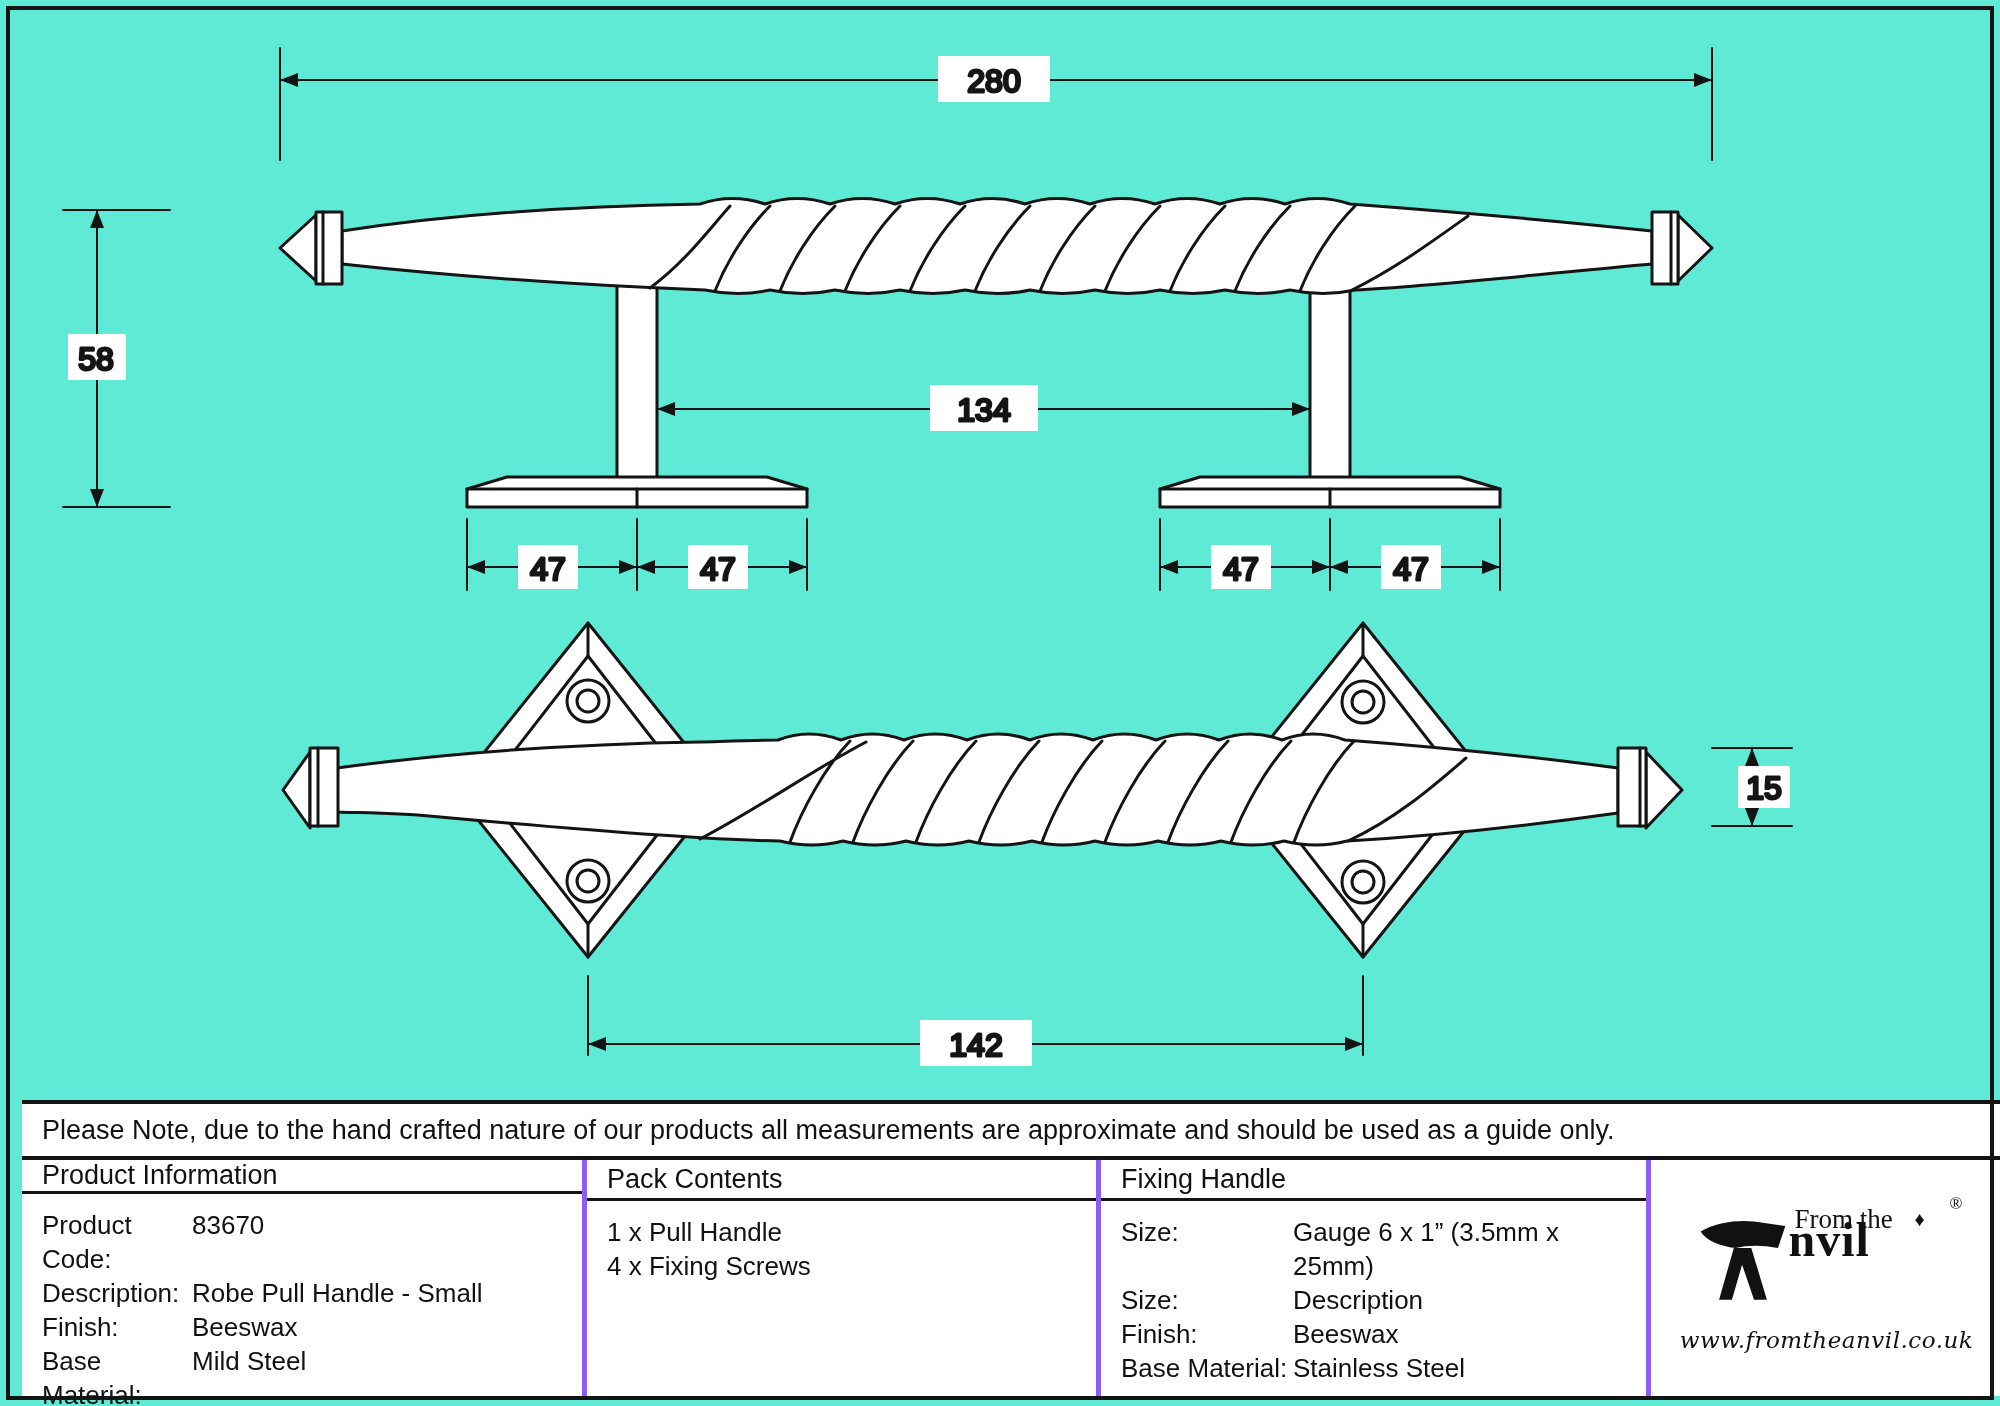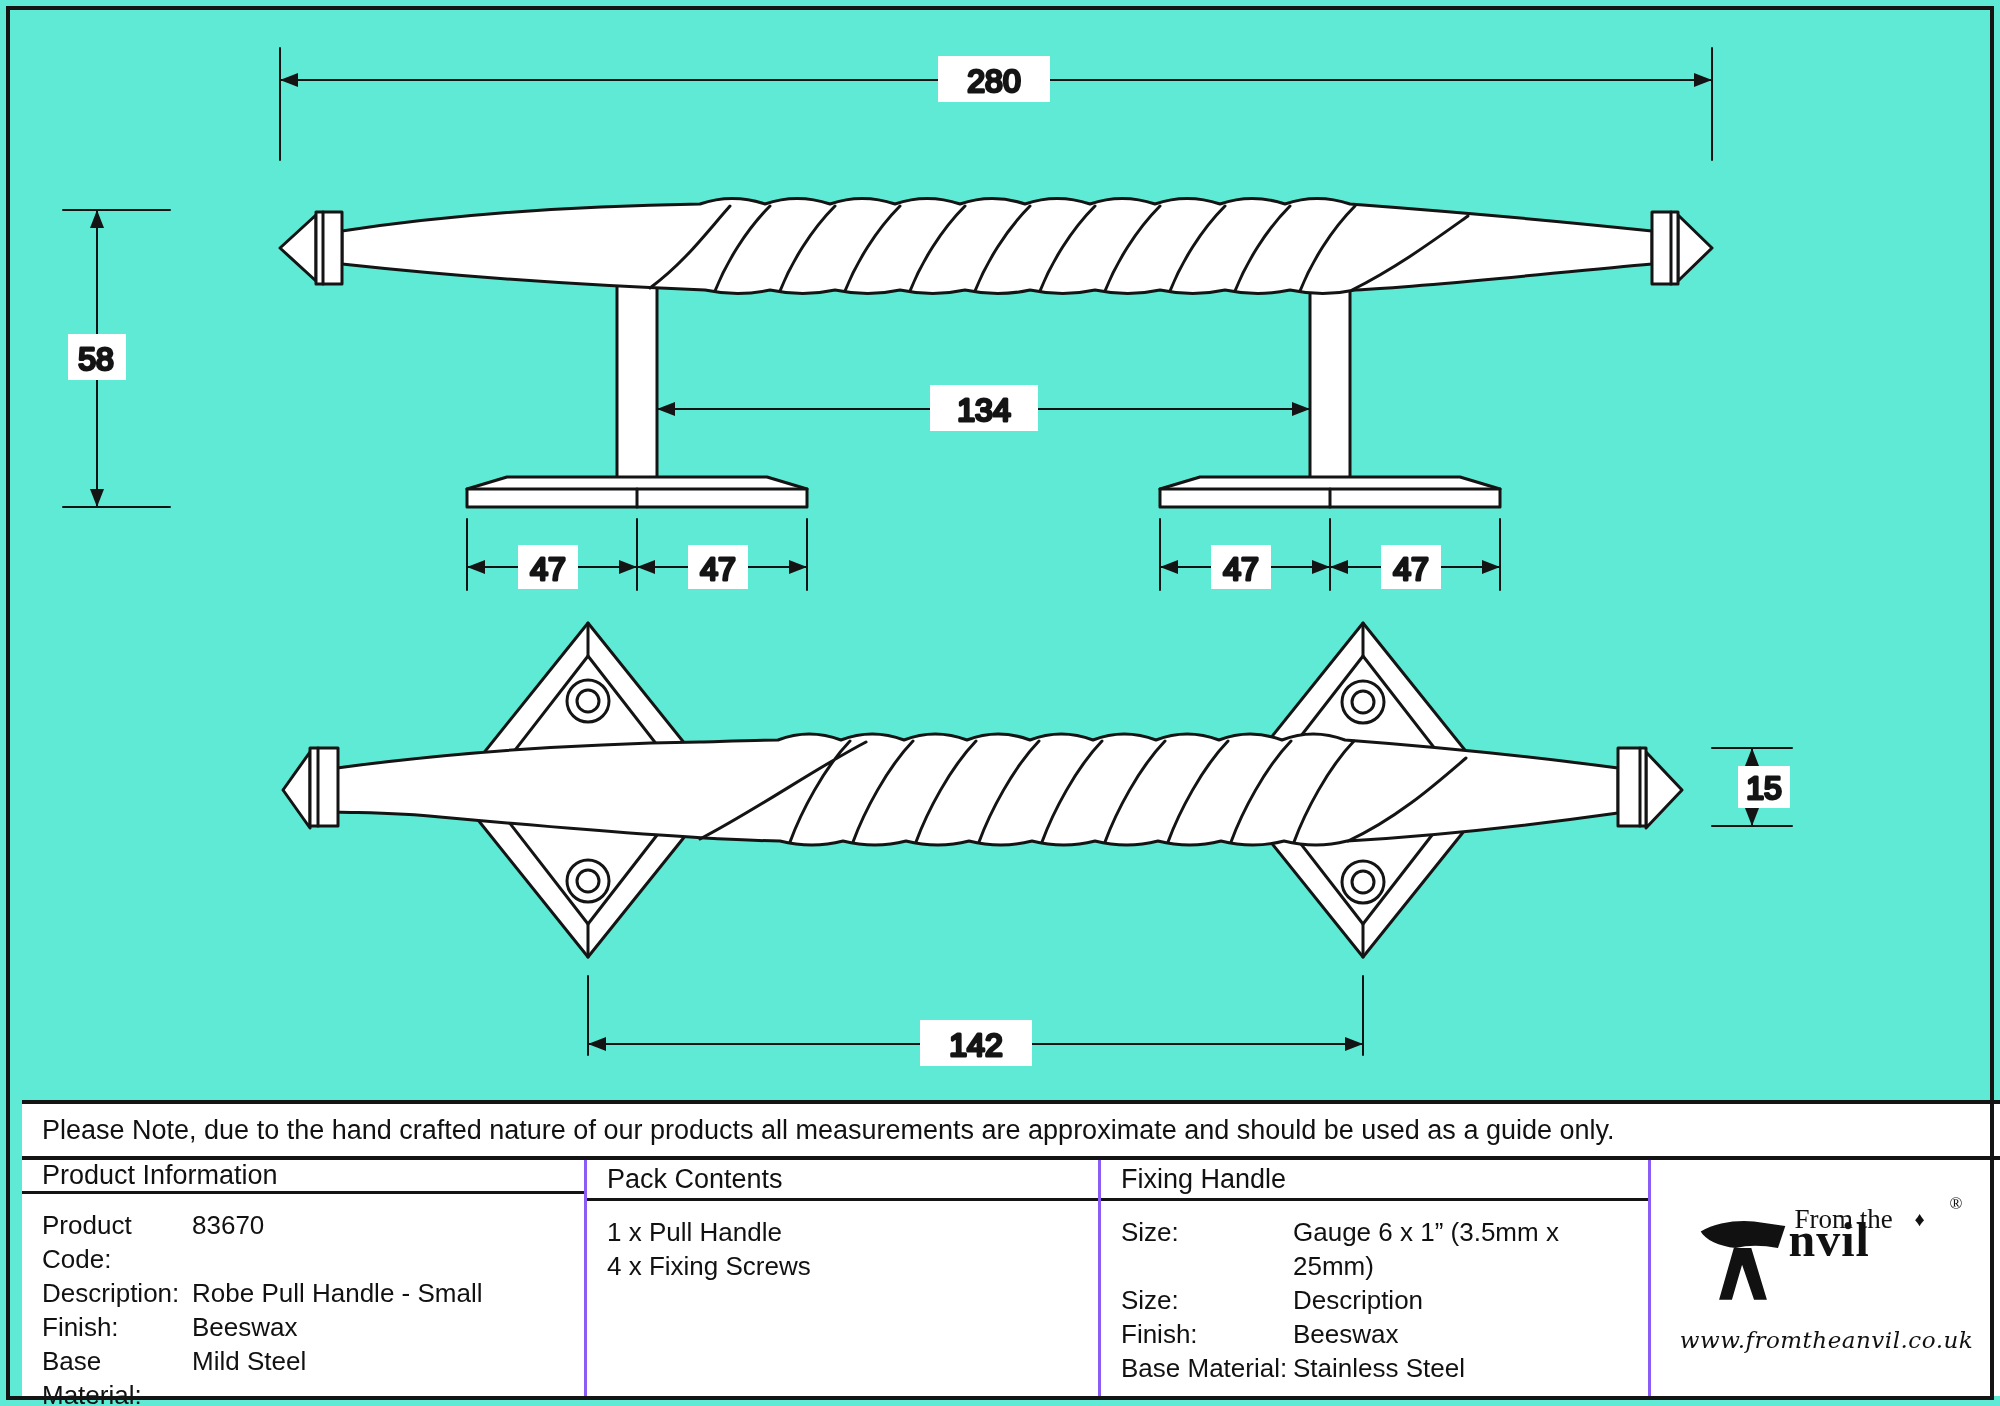--- a/index.html
+++ b/index.html
@@ -21,21 +21,21 @@
   .table-section {
     position:absolute; left:22px; top:1100px; width:1980px; height:296px;
     z-index:2; background:#fff;
   }
   .note-row {
     height:60px; border-top:4px solid #141414; border-bottom:4px solid #141414;
     display:flex; align-items:center; padding-left:20px;
     font-size:27px;
   }
   .grid { display:flex; height:236px; }
-  .col { border-right:3px solid #8b5cf6; display:flex; flex-direction:column; }
+  .col { border-right:5px solid #8b5cf6; display:flex; flex-direction:column; }
   .col:last-child { border-right:none; }
   .col-1 { width:565px; } .col-2 { width:514px; } .col-3 { width:550px; }
   .col-4 { flex:1; align-items:center; justify-content:center;border-radius:29px; }
   .col-header {
     height:41px; border-bottom:3px solid #141414; display:flex; align-items:center;
     padding-left:20px; font-size:27px;
   }
   .col-body { padding:14px 10px 0 20px; font-size:26px; line-height:34px; }
   .kv { display:flex; }
   .kv .k { flex:0 0 172px; }

